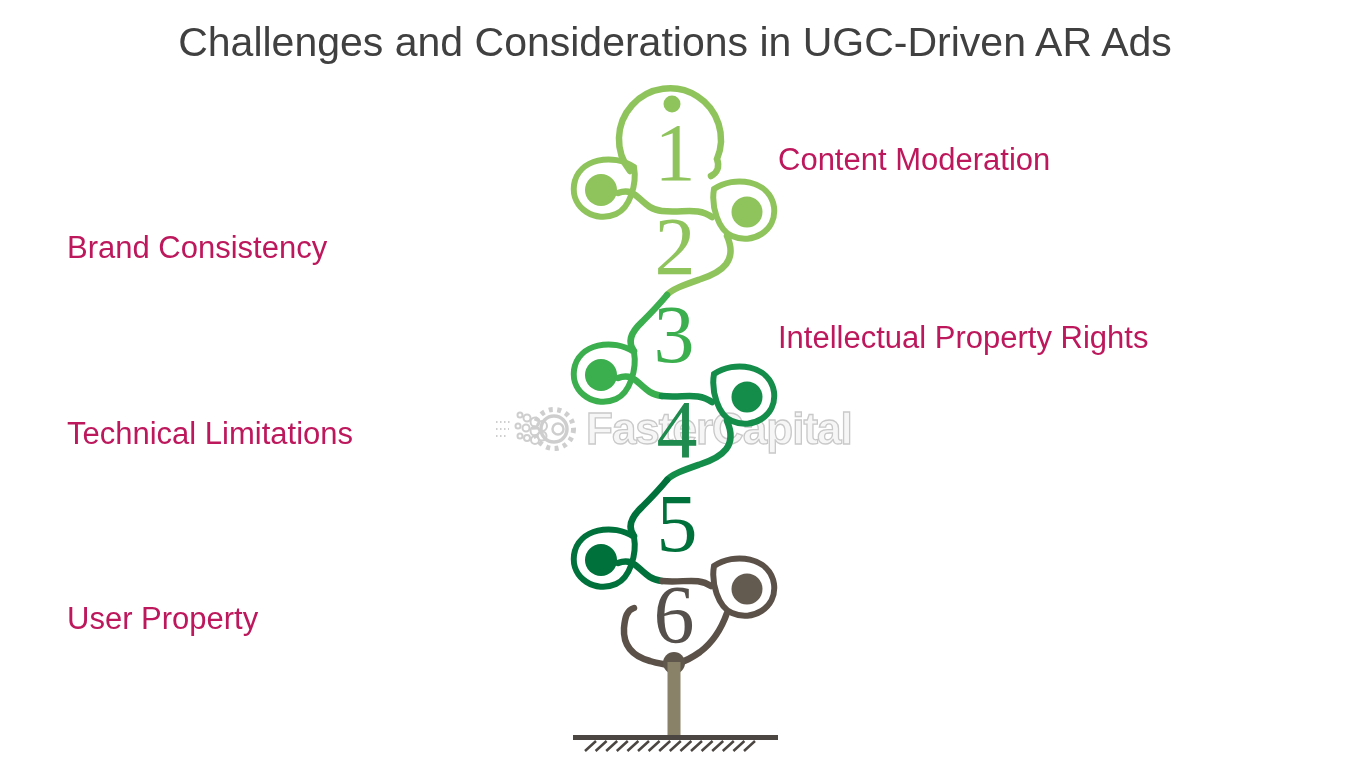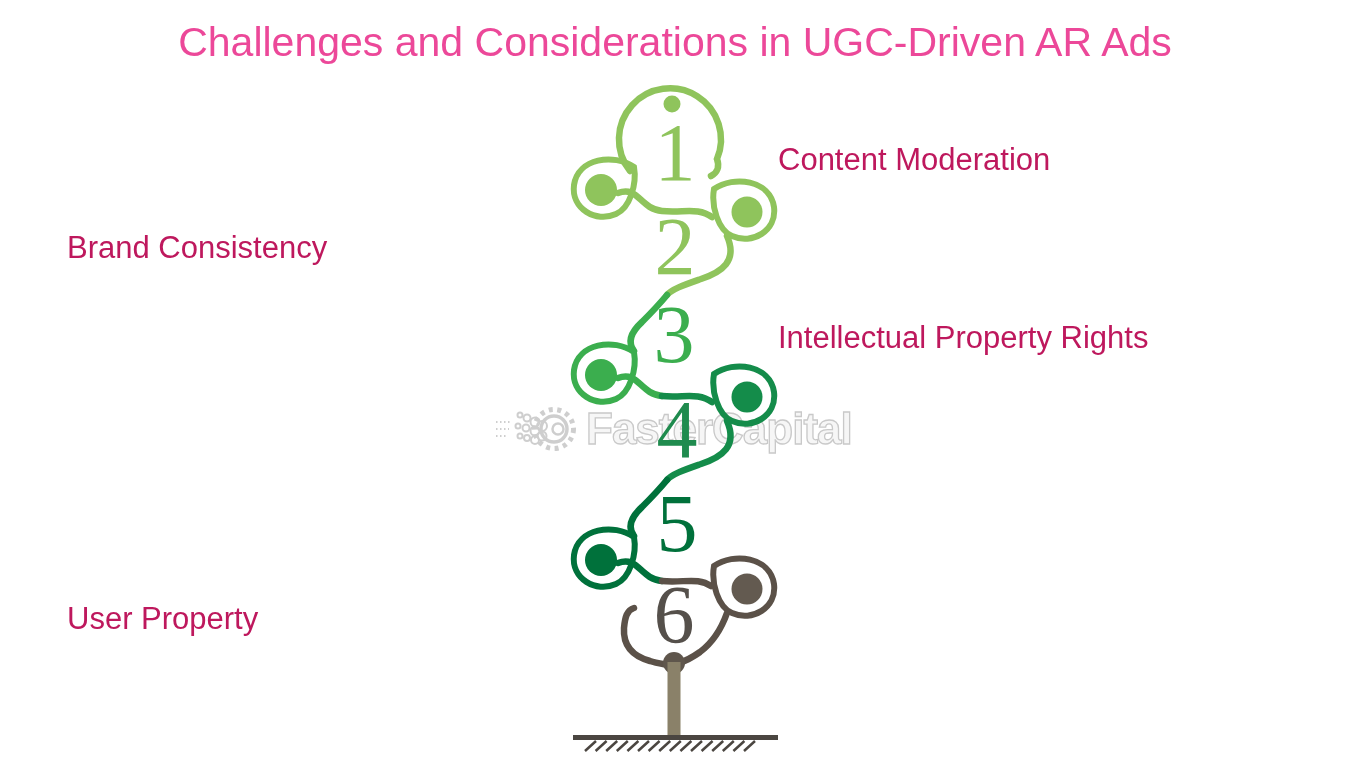--- a/index.html
+++ b/index.html
@@ -2,21 +2,21 @@
 <html><head>
 <meta charset="utf-8">
 <style>
   html,body{margin:0;padding:0;background:#fff;}
   .canvas{
     position:relative;width:1350px;height:759px;background:#ffffff;
     overflow:hidden;font-family:"Liberation Sans",sans-serif;
   }
   .page-title{
     position:absolute;left:98px;top:20px;width:1154px;
-    font-size:41px;line-height:1.1;color:#ec4899;text-align:center;
+    font-size:41px;line-height:1.1;color:#404040;text-align:center;
     white-space:nowrap;z-index:3;
   }
   .vine-svg{position:absolute;left:0;top:0;z-index:2;}
   .step-number{
     position:absolute;z-index:3;transform:translate(-50%,-50%);
     font-family:"Liberation Serif","DejaVu Serif",serif;
     font-size:82px;line-height:1;font-weight:400;
   }
   .step-label{
     position:absolute;z-index:3;transform:translateY(-50%);
@@ -120,15 +120,16 @@
   <div class="step-number" style="left: 675px; top: 153px; color: rgb(143, 196, 92);">1</div>
   <div class="step-number" style="left: 675px; top: 247px; color: rgb(143, 196, 92);">2</div>
   <div class="step-number" style="left: 674px; top: 335px; color: rgb(59, 174, 78);">3</div>
   <div class="step-number" style="left: 677px; top: 430px; color: rgb(31, 139, 78);">4</div>
   <div class="step-number" style="left: 677px; top: 524px; color: rgb(0, 113, 59);">5</div>
   <div class="step-number" style="left: 674px; top: 615px; color: rgb(85, 80, 75);">6</div>
 
   <div class="step-label" style="left:778px;top:160px;">Content Moderation</div>
   <div class="step-label" style="left:67px;top:248px;">Brand Consistency</div>
   <div class="step-label" style="left:778px;top:338px;">Intellectual Property Rights</div>
+  <div class="step-label" style="left:67px;top:434px;">Technical Limitations</div>
   <div class="step-label" style="left:67px;top:619px;">User Property</div>
 
 </div>
 
 </body></html>

